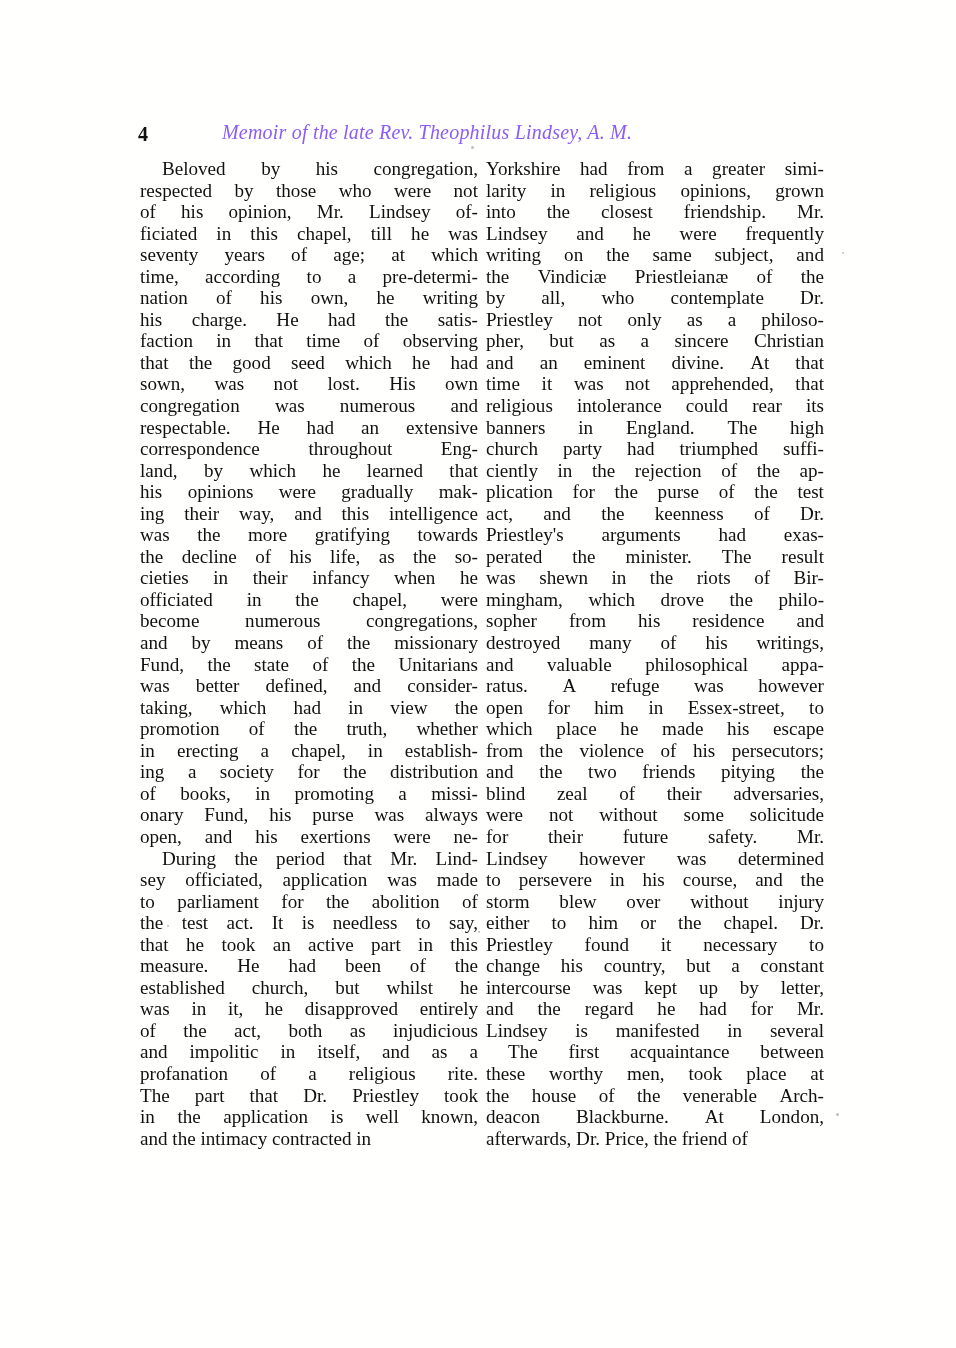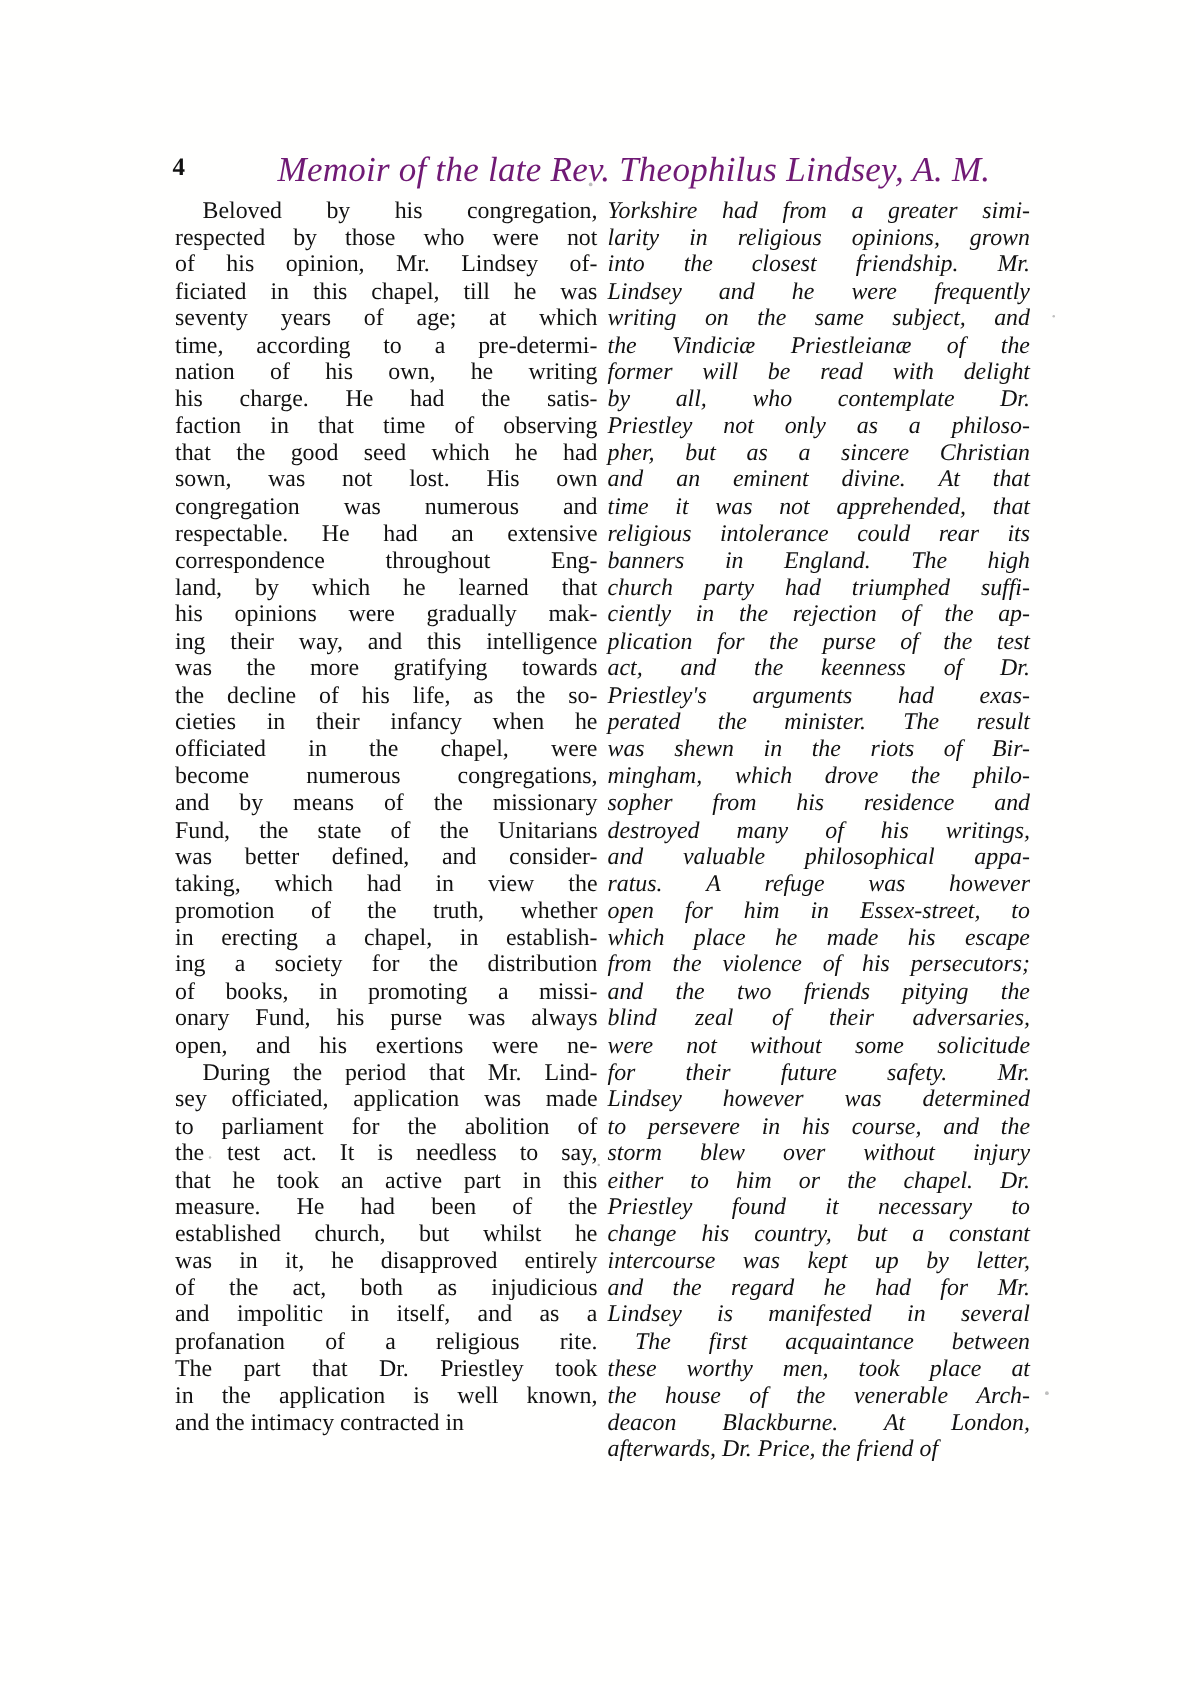--- a/index.html
+++ b/index.html
@@ -39,38 +39,38 @@
     font-weight: bold;
     font-size: 20px;
     letter-spacing: 0px;
     color: #111;
   }
   .head-title {
     position: absolute;
     left: 84px;
     top: 0px;
     font-style: italic;
-    font-size: 28px;
+    font-size: 20px;
     white-space: nowrap;
-    color: #701a75;
+    color: #8b5cf6;
     letter-spacing: 0.2px;
   }
 
   
   .col {
     position: absolute;
     top: 158px;
     width: 338px;
     font-size: 19.1px;
     line-height: 21.55px;
     text-align: justify;
     color: #111111;
   }
   .col-left  { left: 140px; }
-  .col-right { left: 486px; font-style: italic; }
+  .col-right { left: 486px; }
 
   
   .ln {
     display: block;
     white-space: nowrap;
     height: 21.55px;
   }
   .ln.j {
     display: flex;
     justify-content: space-between;
@@ -497,28 +497,20 @@
             <span>and</span>
           </div>
           <div class="ln j">
             <span>the</span>
             <span>Vindiciæ</span>
             <span>Priestleianæ</span>
             <span>of</span>
             <span>the</span>
           </div>
           <div class="ln j">
-            <span>former</span>
-            <span>will</span>
-            <span>be</span>
-            <span>read</span>
-            <span>with</span>
-            <span>delight</span>
-          </div>
-          <div class="ln j">
             <span>by</span>
             <span>all,</span>
             <span>who</span>
             <span>contemplate</span>
             <span>Dr.</span>
           </div>
           <div class="ln j">
             <span>Priestley</span>
             <span>not</span>
             <span>only</span>

